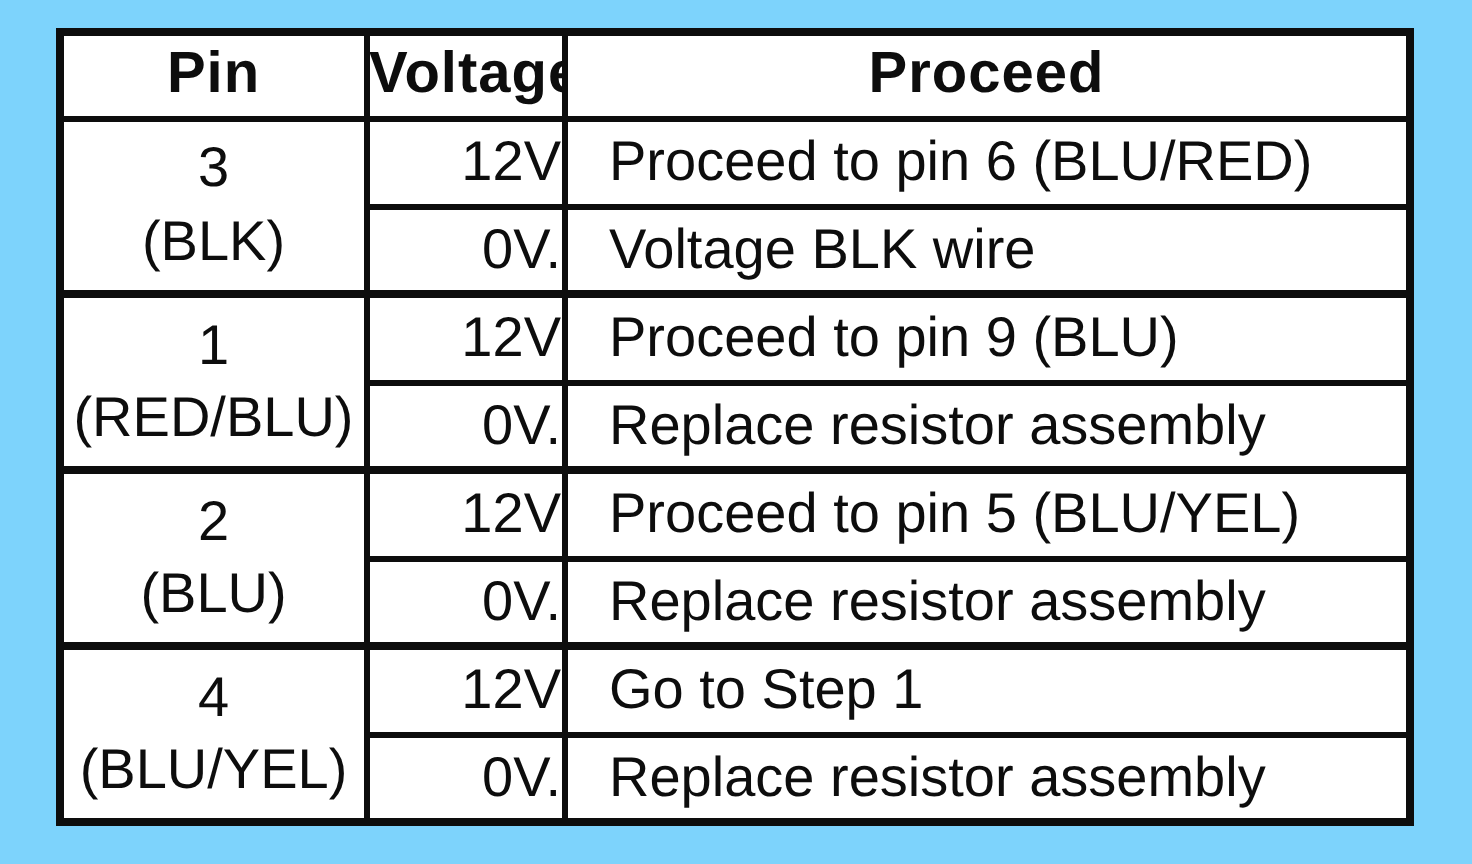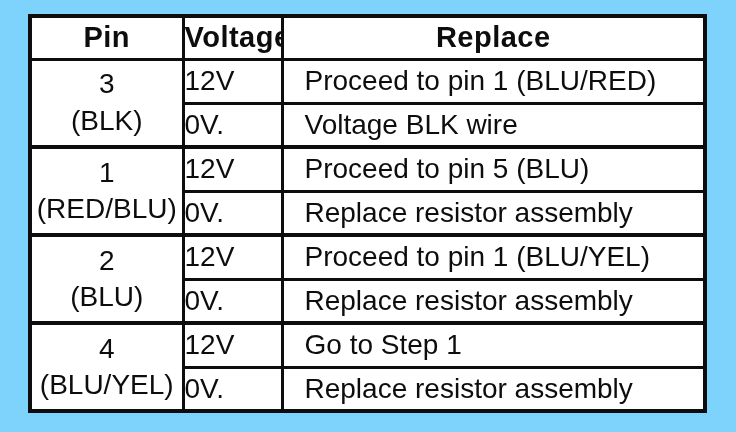--- a/index.html
+++ b/index.html
@@ -46,21 +46,21 @@
     text-align: center;
     letter-spacing: 0.5px;
   }
   td.pin-cell {
     text-align: center;
     font-size: 28px;
     line-height: 1.3;
     white-space: normal;
   }
   td.voltage-cell {
-    text-align: left;
+    text-align: right;
     font-size: 28px;
   }
   td.action-cell {
     text-align: left;
     font-size: 28px;
     padding-left: 21px;
     padding-right: 6px;
   }
   tr.group-start td {
     border-top: 4px solid #0d0d0d;
@@ -73,56 +73,56 @@
   <table class="diag">
     <colgroup>
       <col class="c-pin">
       <col class="c-voltage">
       <col class="c-action">
     </colgroup>
     <tbody>
       <tr class="header-row">
         <th>Pin</th>
         <th>Voltage</th>
-        <th>Replace</th>
+        <th>Proceed</th>
       </tr>
 
       <tr class="body-row">
         <td class="pin-cell" rowspan="2">
           <div>3</div>
           <div>(BLK)</div>
         </td>
         <td class="voltage-cell">12V</td>
-        <td class="action-cell">Proceed to pin 1 (BLU/RED)</td>
+        <td class="action-cell">Proceed to pin 6 (BLU/RED)</td>
       </tr>
       <tr class="body-row">
         <td class="voltage-cell">0V.</td>
         <td class="action-cell">Voltage BLK wire</td>
       </tr>
 
       <tr class="body-row group-start">
         <td class="pin-cell" rowspan="2">
           <div>1</div>
           <div>(RED/BLU)</div>
         </td>
         <td class="voltage-cell">12V</td>
-        <td class="action-cell">Proceed to pin 5 (BLU)</td>
+        <td class="action-cell">Proceed to pin 9 (BLU)</td>
       </tr>
       <tr class="body-row">
         <td class="voltage-cell">0V.</td>
         <td class="action-cell">Replace resistor assembly</td>
       </tr>
 
       <tr class="body-row group-start">
         <td class="pin-cell" rowspan="2">
           <div>2</div>
           <div>(BLU)</div>
         </td>
         <td class="voltage-cell">12V</td>
-        <td class="action-cell">Proceed to pin 1 (BLU/YEL)</td>
+        <td class="action-cell">Proceed to pin 5 (BLU/YEL)</td>
       </tr>
       <tr class="body-row">
         <td class="voltage-cell">0V.</td>
         <td class="action-cell">Replace resistor assembly</td>
       </tr>
 
       <tr class="body-row group-start">
         <td class="pin-cell" rowspan="2">
           <div>4</div>
           <div>(BLU/YEL)</div>

